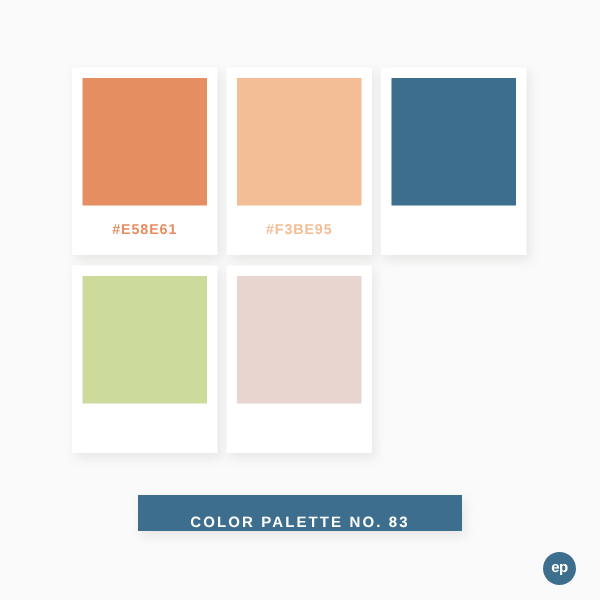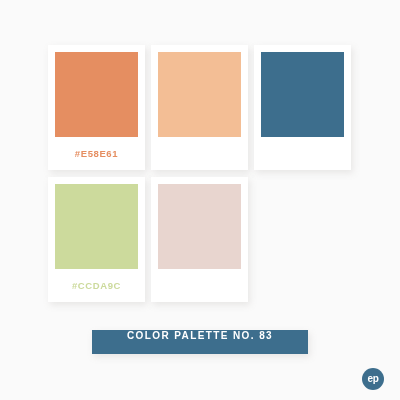--- a/index.html
+++ b/index.html
@@ -67,21 +67,21 @@
   
   #title-banner {
     position: absolute;
     left: 92px;
     top: 330px;
     width: 216px;
     height: 24px;
     background: #3D6E8D;
     box-shadow: 2px 3px 7px rgba(150, 145, 140, 0.18);
     display: flex;
-    align-items: flex-start;
+    align-items: flex-end;
     justify-content: center;
   }
 
   #title-banner .banner-text {
     color: #FFFFFF;
     font-size: 10px;
     font-weight: bold;
     letter-spacing: 1.4px;
     white-space: nowrap;
   }
@@ -114,27 +114,27 @@
 
 <div id="palette-board">
 
   <div id="swatch-grid">
       <div class="swatch-card">
         <div class="swatch-color" style="background: rgb(229, 142, 97);"></div>
         <div class="swatch-label" style="color: rgb(229, 142, 97);">#E58E61</div>
       </div>
       <div class="swatch-card">
         <div class="swatch-color" style="background: rgb(243, 190, 149);"></div>
+        <div class="swatch-label" style="color: rgb(243, 190, 149);">#F3BE95</div>
       </div>
       <div class="swatch-card">
         <div class="swatch-color" style="background: rgb(61, 110, 141);"></div>
       </div>
       <div class="swatch-card">
         <div class="swatch-color" style="background: rgb(204, 218, 156);"></div>
-        <div class="swatch-label" style="color: rgb(204, 218, 156);">#CCDA9C</div>
       </div>
       <div class="swatch-card">
         <div class="swatch-color" style="background: rgb(232, 213, 207);"></div>
       </div>
     </div>
 
   <div id="title-banner" style="background: rgb(61, 110, 141);">
     <span class="banner-text" style="color: rgb(255, 255, 255);">COLOR PALETTE NO. 83</span>
   </div>
 

